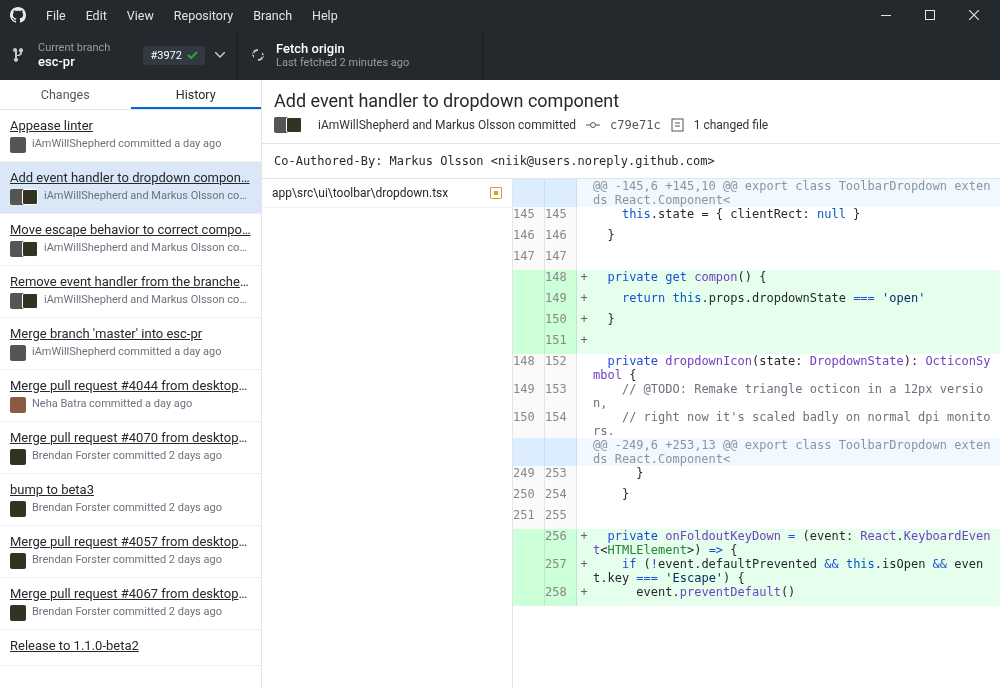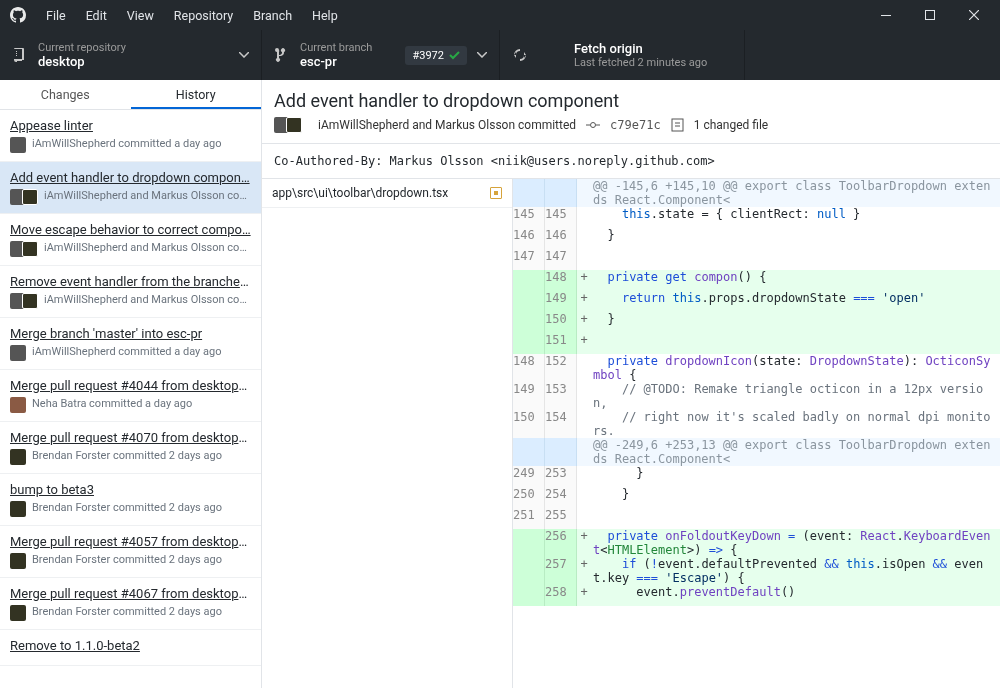--- a/index.html
+++ b/index.html
@@ -12,21 +12,21 @@
 .win-btn svg { vertical-align: middle; }
 .toolbar { background: #24292e; height: 50px; display: flex; align-items: stretch; }
 .tool-slot { display: flex; align-items: center; border-right: 1px solid #1b1f23; padding: 0 12px; color: #c8c8c8; }
 .tool-slot .icon { width: 16px; height: 16px; margin-right: 10px; fill: #c8c8c8; }
 .tool-slot .lbls { display: flex; flex-direction: column; }
 .tool-slot .top { font-size: 11px; color: #9b9b9b; }
 .tool-slot .main { font-size: 13px; color: #fff; font-weight: 500; }
 .tool-slot .chev { margin-left: auto; }
 .slot-repo { width: 262px; }
 .slot-branch { width: 238px; }
-.slot-fetch { width: 245px; gap: 36px; }
+.slot-fetch { width: 245px; }
 .pr-badge { background: #323941; color: #fff; padding: 3px 7px; border-radius: 3px; font-size: 11px; display: flex; align-items: center; margin-left: auto; }
 .pr-badge .check { margin-left: 5px; }
 .content { display: flex; height: calc(688px - 80px); }
 .sidebar { width: 262px; border-right: 1px solid #e1e4e8; display: flex; flex-direction: column; background: #fff; }
 .tabs { display: flex; height: 30px; border-bottom: 1px solid #e1e4e8; }
 .tab { flex: 1; text-align: center; line-height: 29px; font-size: 12.5px; color: #555; cursor: default; }
 .tab.active { border-bottom: 2px solid #0366d6; color: #24292e; }
 .commits { flex: 1; overflow-y: hidden; }
 .commit { padding: 8px 10px; border-bottom: 1px solid #eef0f2; }
 .commit.selected { background: #d9e7f6; }
@@ -90,32 +90,20 @@
       </svg></div>
   <div class="win-btn"><svg width="10" height="10">
         <rect x="0.5" y="0.5" width="9" height="9" fill="none" stroke="#e1e4e8"></rect>
       </svg></div>
   <div class="win-btn"><svg width="10" height="10">
         <path d="M0 0 L10 10 M10 0 L0 10" stroke="#e1e4e8" stroke-width="1.2"></path>
       </svg></div>
 </div>
 
 <div class="toolbar">
-  <div class="tool-slot slot-repo">
-    <svg class="icon" viewBox="0 0 16 16">
-        <path d="M2 2h8v10H4v2h6v-1h2V2a1 1 0 00-1-1H3a1 1 0 00-1 1v11a2 2 0 002 2h1v-3H2V2zm2 2h1v1H4V4zm0 2h1v1H4V6zm0 2h1v1H4V8z"></path>
-      </svg>
-    <div class="lbls">
-      <div class="top">Current repository</div>
-      <div class="main">desktop</div>
-    </div>
-    <svg class="chev" width="10" height="6">
-        <path d="M0 0 L5 5 L10 0" fill="none" stroke="#c8c8c8" stroke-width="1.5"></path>
-      </svg>
-  </div>
   <div class="tool-slot slot-branch">
     <svg class="icon" viewBox="0 0 16 16">
         <path d="M5 3a2 2 0 10-2 2v6a2 2 0 102 0V9c1 0 3 0 4-1 1-1 1-2 1-3a2 2 0 10-2 0c0 1 0 1.5-.5 2C7 7.5 6 8 5 8V5a2 2 0 000-2z"></path>
       </svg>
     <div class="lbls">
       <div class="top">Current branch</div>
       <div class="main">esc-pr</div>
     </div>
     <div class="pr-badge">
       <span>#3972</span>
@@ -232,21 +220,21 @@
         <div class="commit">
           <div class="commit-title">Merge pull request #4067 from desktop/…</div>
           <div class="commit-meta">
             <span class="avatars">
               <span class="avatar b2"></span>
             </span>
             <span>Brendan Forster committed 2 days ago</span>
           </div>
         </div>
         <div class="commit">
-          <div class="commit-title">Remove to 1.1.0-beta2</div>
+          <div class="commit-title">Release to 1.1.0-beta2</div>
         </div>
       </div>
   </div>
 
   <div class="detail">
     <div class="detail-header">
       <div class="detail-title">Add event handler to dropdown component</div>
       <div class="detail-meta">
         <span class="avatars">
             <span class="avatar"></span>

